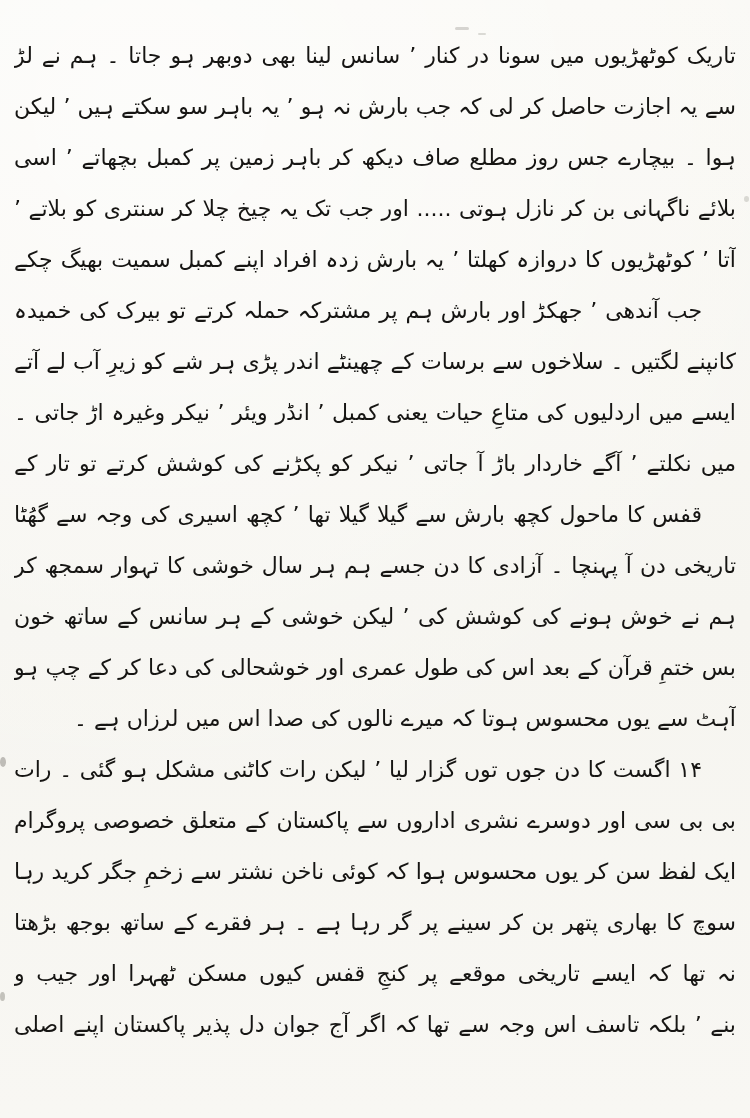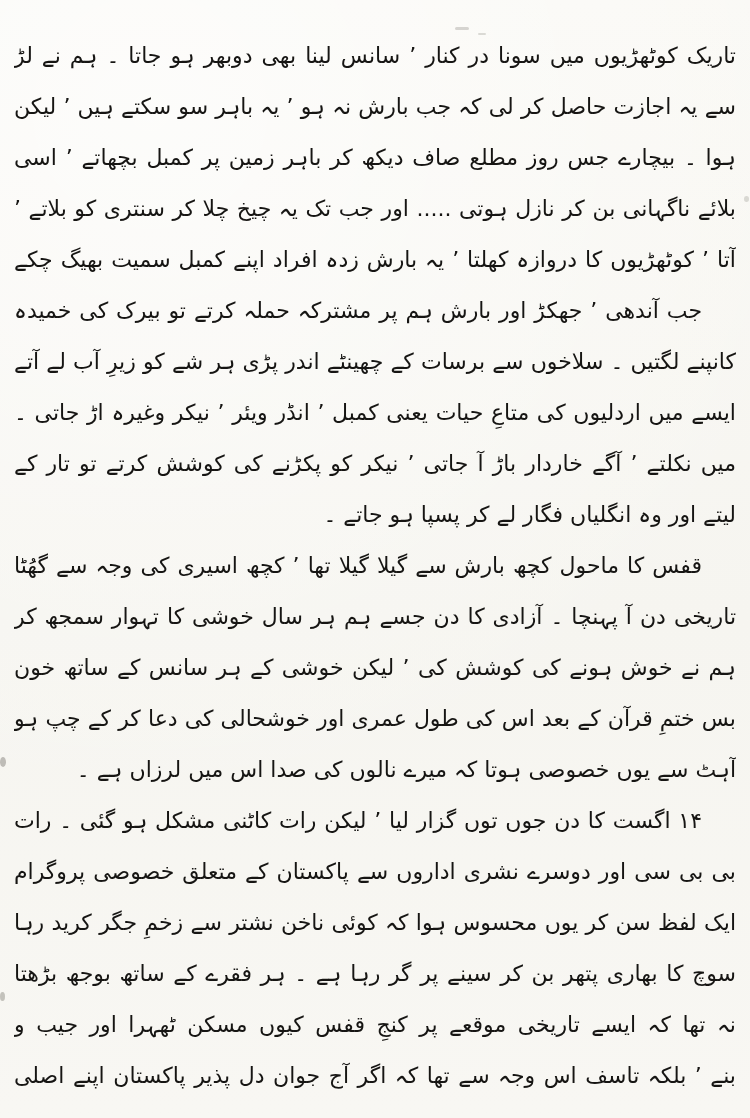--- a/index.html
+++ b/index.html
@@ -72,26 +72,25 @@
   <article id="text-block" class="text-block" dir="rtl" lang="ur">
       <div class="line full">تاریک کوٹھڑیوں میں سونا در کنار ’ سانس لینا بھی دوبھر ہو جاتا ۔ ہم نے لڑ بھڑ کر کیمپ کمانڈنٹ</div>
       <div class="line full">سے یہ اجازت حاصل کر لی کہ جب بارش نہ ہو ’ یہ باہر سو سکتے ہیں ’ لیکن اس سے کوئی افاقہ نہ</div>
       <div class="line full">ہوا ۔ بیچارے جس روز مطلع صاف دیکھ کر باہر زمین پر کمبل بچھاتے ’ اسی رات بارش ایک</div>
       <div class="line full">بلائے ناگہانی بن کر نازل ہوتی ..... اور جب تک یہ چیخ چلا کر سنتری کو بلاتے ’ گارڈ کمانڈر</div>
       <div class="line full">آتا ’ کوٹھڑیوں کا دروازہ کھلتا ’ یہ بارش زدہ افراد اپنے کمبل سمیت بھیگ چکے ہوتے ۔</div>
       <div class="line start">جب آندھی ’ جھکڑ اور بارش ہم پر مشترکہ حملہ کرتے تو بیرک کی خمیدہ چھت کی پسلیاں</div>
       <div class="line full">کانپنے لگتیں ۔ سلاخوں سے برسات کے چھینٹے اندر پڑی ہر شے کو زیرِ آب لے آتے ۔</div>
       <div class="line full">ایسے میں اردلیوں کی متاعِ حیات یعنی کمبل ’ انڈر ویئر ’ نیکر وغیرہ اڑ جاتی ۔ وہ تعاقب</div>
       <div class="line full">میں نکلتے ’ آگے خاردار باڑ آ جاتی ’ نیکر کو پکڑنے کی کوشش کرتے تو تار کے کانٹے انہیں پکڑ</div>
-      <div class="line end">لیتے اور وہ انگلیاں فگار لے کر پسپا ہو جاتے ۔</div>
       <div class="line start">قفس کا ماحول کچھ بارش سے گیلا گیلا تھا ’ کچھ اسیری کی وجہ سے گھُٹا گھُٹا سا کہ ۱۴ اگست کا</div>
       <div class="line full">تاریخی دن آ پہنچا ۔ آزادی کا دن جسے ہم ہر سال خوشی کا تہوار سمجھ کر مناتے ہیں ۔ آج بھی</div>
       <div class="line full">ہم نے خوش ہونے کی کوشش کی ’ لیکن خوشی کے ہر سانس کے ساتھ خون کا گھونٹ ابل آیا ۔</div>
       <div class="line full">بس ختمِ قرآن کے بعد اس کی طول عمری اور خوشحالی کی دعا کر کے چپ ہو گئے ’ لیکن چپ کی ہر</div>
-      <div class="line end">آہٹ سے یوں خصوصی ہوتا کہ میرے نالوں کی صدا اس میں لرزاں ہے ۔</div>
+      <div class="line end">آہٹ سے یوں محسوس ہوتا کہ میرے نالوں کی صدا اس میں لرزاں ہے ۔</div>
       <div class="line start">۱۴ اگست کا دن جوں توں گزار لیا ’ لیکن رات کاٹنی مشکل ہو گئی ۔ رات کو جب</div>
       <div class="line full">بی بی سی اور دوسرے نشری اداروں سے پاکستان کے متعلق خصوصی پروگرام سنے ’ تو ایک</div>
       <div class="line full">ایک لفظ سن کر یوں محسوس ہوا کہ کوئی ناخن نشتر سے زخمِ جگر کرید رہا ہے اور ایک ایک فقرہ</div>
       <div class="line full">سوچ کا بھاری پتھر بن کر سینے پر گر رہا ہے ۔ ہر فقرے کے ساتھ بوجھ بڑھتا رہا دکھ اس بات کا</div>
       <div class="line full">نہ تھا کہ ایسے تاریخی موقعے پر کنجِ قفس کیوں مسکن ٹھہرا اور جیب و گریباں کیوں طوق و رسن</div>
       <div class="line full">بنے ’ بلکہ تاسف اس وجہ سے تھا کہ اگر آج جوان دل پذیر پاکستان اپنے اصلی روپ میں</div>
     </article>
 </main>
 
 </body></html>

